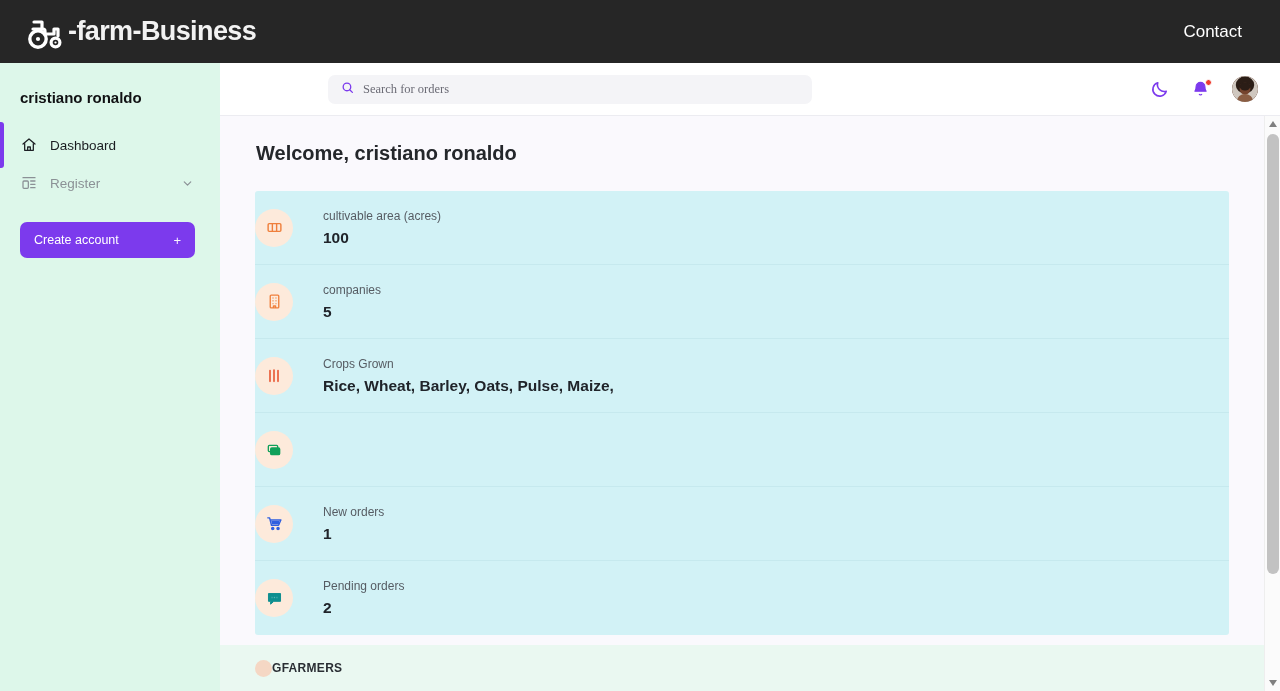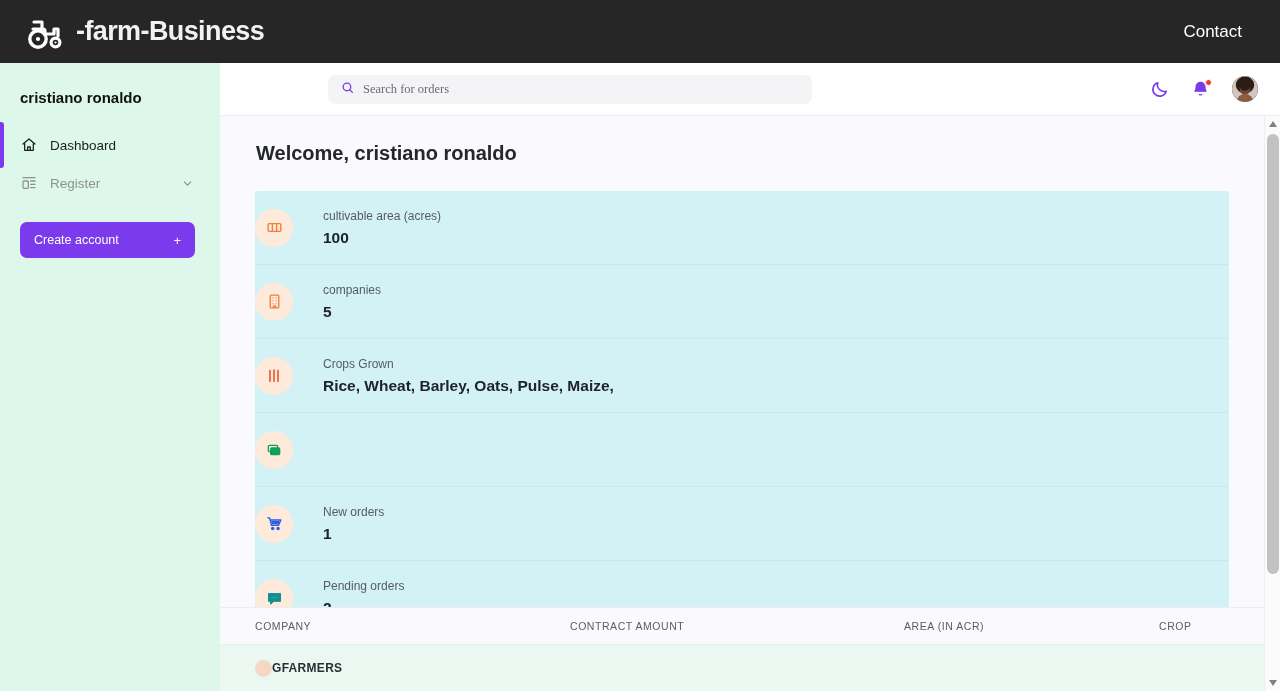--- a/index.html
+++ b/index.html
@@ -11,21 +11,21 @@
   }
   .app { width: 1280px; height: 691px; display: flex; flex-direction: column; }
 
   
   .topbar {
     height: 63px; flex: 0 0 63px;
     background: #262626;
     display: flex; align-items: center; justify-content: space-between;
     padding: 0 38px 0 24px;
   }
-  .brand { display: flex; align-items: center; gap: 8px; }
+  .brand { display: flex; align-items: center; gap: 0px; }
   .brand-logo { width: 44px; height: 34px; display: block; }
   .brand-text {
     color: #f2f2f2; font-size: 27px; font-weight: bold; letter-spacing: -0.6px;
     line-height: 1;
   }
   .contact-link {
     color: #ffffff; font-size: 17px; font-weight: normal;
     text-decoration: none; cursor: pointer;
   }
 
@@ -393,26 +393,20 @@
               </span>
               <span class="stat-texts">
                 <span class="stat-label">Pending orders</span>
                 <span class="stat-value">2</span>
               </span>
             </div>
 
           </div>
 
           <div class="table-wrap">
-            <div class="thead">
-              <div class="th c0">COMPANY</div>
-              <div class="th c1">CONTRACT AMOUNT</div>
-              <div class="th c2">AREA (IN ACR)</div>
-              <div class="th c3">CROP</div>
-            </div>
             <div class="trow">
               <span class="row-dot"></span>
               <span class="row-company">GFARMERS</span>
             </div>
           </div>
 
         </div>
 
         <div class="vscroll">
           <div class="sc-arrow">

